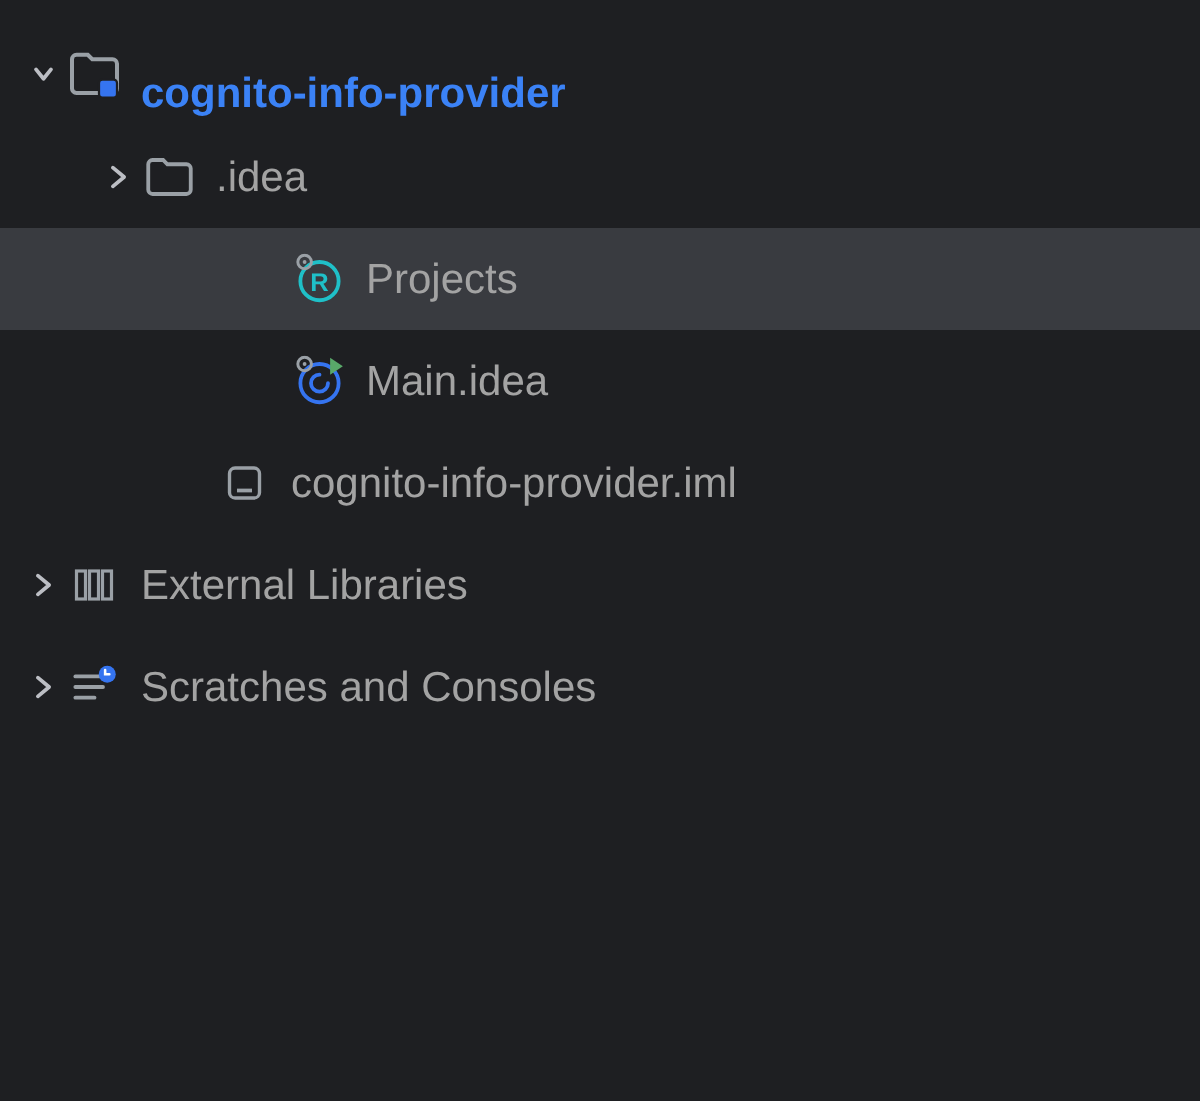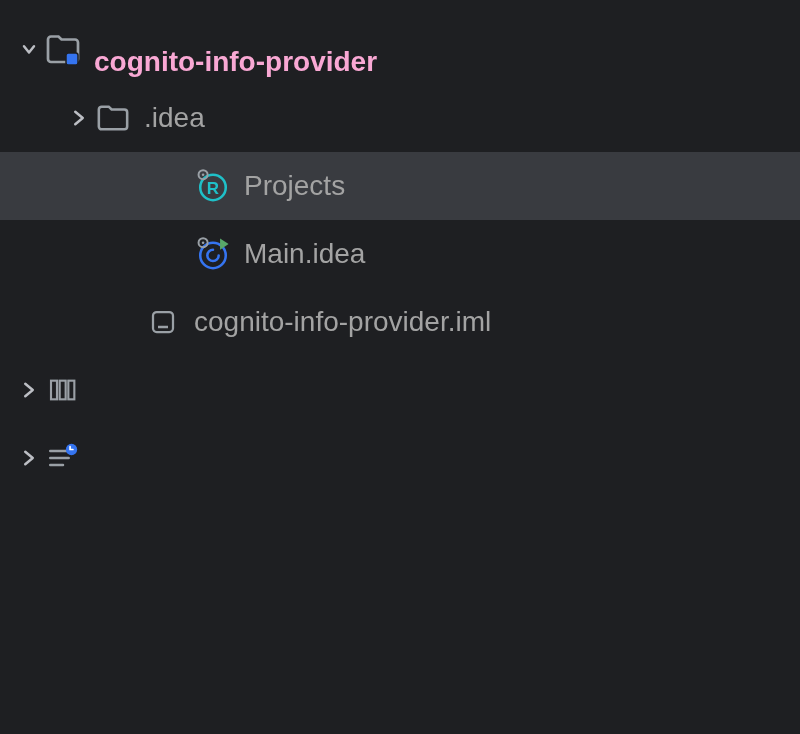--- a/index.html
+++ b/index.html
@@ -39,21 +39,21 @@
     .icon-slot {
       width: 38px;
       height: 38px;
       display: flex;
       align-items: center;
       justify-content: center;
       flex: 0 0 38px;
       margin-right: 12px;
     }
     .label { color: #a3a3a3; font-weight: 400; }
-    .label.bold { font-weight: 700; color: #f9a8d4; margin-top: 24px; }
+    .label.bold { font-weight: 700; color: #3b82f6; margin-top: 24px; }
     .path-hint { color: #6f737a; margin-left: 14px; }
     svg { display: block; }
   </style>
 </head>
 <body>
 
 <div class="tree">
 
   <div class="row">
     <div class="arrow">
@@ -134,32 +134,34 @@
           <path d="M5 3 l6 5 l-6 5" fill="none" stroke="#bcbec4" stroke-width="2" stroke-linecap="round" stroke-linejoin="round"></path>
         </svg>
     </div>
     <div class="icon-slot">
       <svg width="32" height="32" viewBox="0 0 24 24">
         <rect x="3" y="5" width="4.5" height="14" fill="none" stroke="#9aa0a6" stroke-width="1.6"></rect>
         <rect x="9.5" y="5" width="4.5" height="14" fill="none" stroke="#9aa0a6" stroke-width="1.6"></rect>
         <rect x="16" y="5" width="4.5" height="14" fill="none" stroke="#9aa0a6" stroke-width="1.6"></rect>
       </svg>
     </div>
+    <span class="label">External Libraries</span>
   </div>
 
   <div class="row">
     <div class="arrow">
       <svg width="20" height="20" viewBox="0 0 16 16">
           <path d="M5 3 l6 5 l-6 5" fill="none" stroke="#bcbec4" stroke-width="2" stroke-linecap="round" stroke-linejoin="round"></path>
         </svg>
     </div>
     <div class="icon-slot">
       <svg width="34" height="34" viewBox="0 0 24 24">
         <line x1="3" y1="7" x2="16" y2="7" stroke="#9aa0a6" stroke-width="1.8" stroke-linecap="round"></line>
         <line x1="3" y1="12" x2="16" y2="12" stroke="#9aa0a6" stroke-width="1.8" stroke-linecap="round"></line>
         <line x1="3" y1="17" x2="12" y2="17" stroke="#9aa0a6" stroke-width="1.8" stroke-linecap="round"></line>
         <circle cx="18" cy="6" r="4" fill="#3574f0"></circle>
         <path d="M17 4 v2 h2" stroke="#fff" stroke-width="1.2" fill="none" stroke-linecap="round"></path>
       </svg>
     </div>
+    <span class="label">Scratches and Consoles</span>
   </div>
 
 </div>
 
 </body></html>

